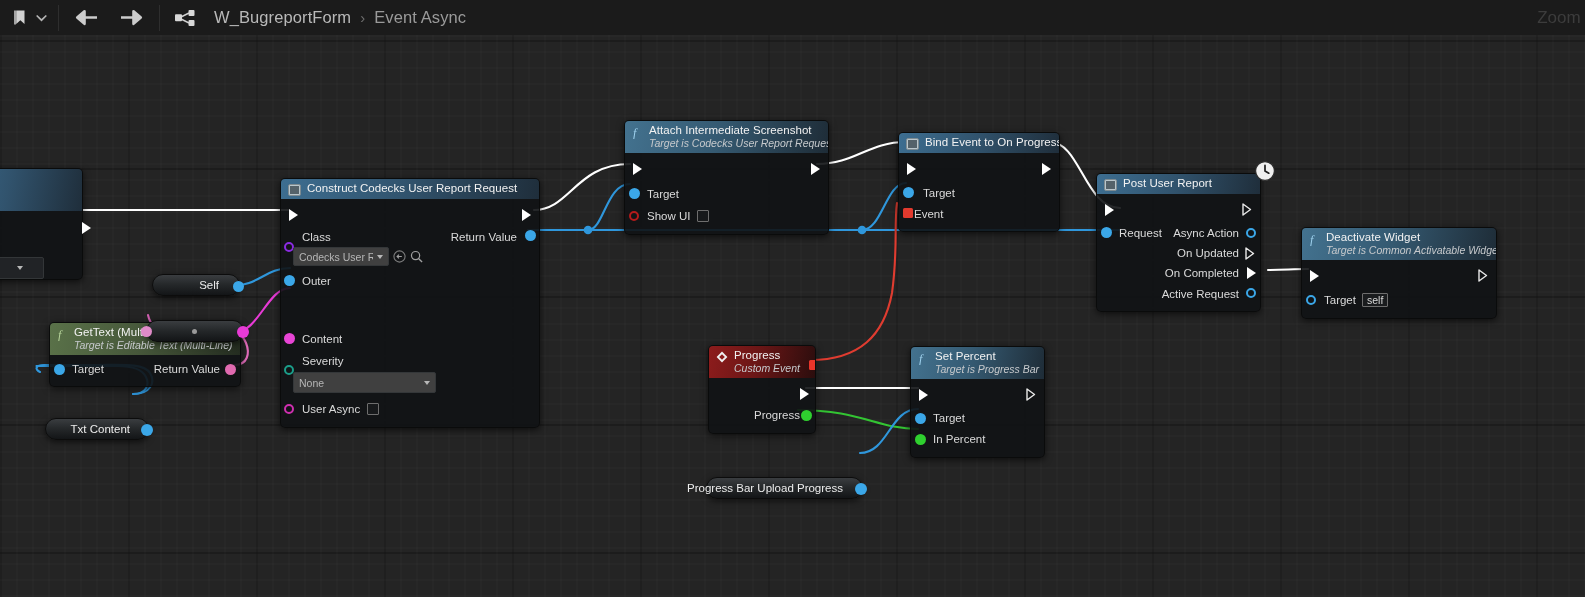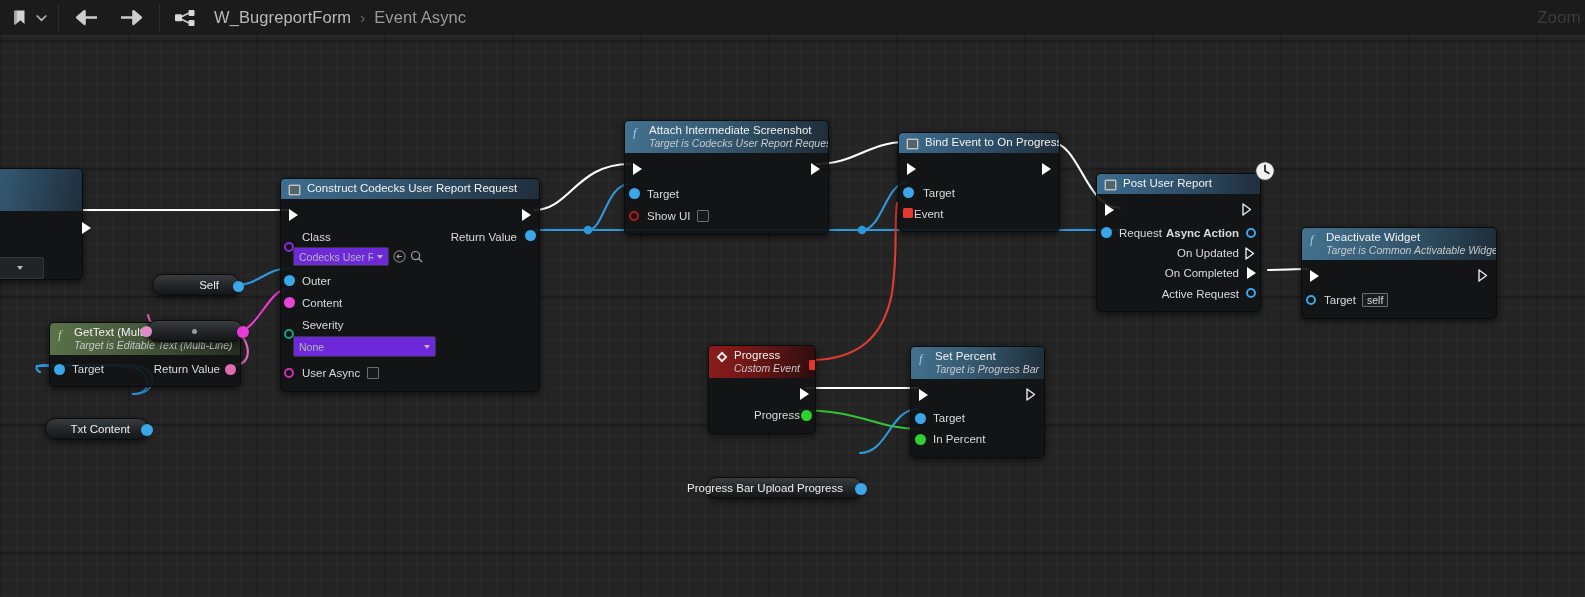--- a/index.html
+++ b/index.html
@@ -91,21 +91,21 @@
   .exec { width:0; height:0; border-style:solid; border-width:6.5px 0 6.5px 9px; }
   .exec.filled { border-color:transparent transparent transparent #ffffff; }
   .sqpin { width:10px; height:10px; border-radius:1.5px; }
   .rowpin-r { position:absolute; right:-5.5px; top:50%; transform:translateY(-50%); }
 
   .chk {
     width:12px; height:12px; border:1px solid #6e6e6e; background:#17191b;
     border-radius:1px; margin-left:7px;
   }
   .combo {
-    background:#6d28d9; border:1px solid #343739; border-radius:2px;
+    background:#404040; border:1px solid #343739; border-radius:2px;
     height:19px; display:flex; align-items:center; justify-content:space-between;
     padding:0 5px; color:#b6b6b6; font-size:10.5px; white-space:nowrap; overflow:hidden;
   }
   .combo .cv { overflow:hidden; text-overflow:clip; }
   .caret { width:0;height:0;border-style:solid;border-width:4px 3.5px 0 3.5px;border-color:#b8b8b8 transparent transparent transparent; flex:none; margin-left:4px;}
   .txtfield {
     border:1px solid #6e6e6e; background:#1a1c1e; color:#d8d8d8;
     font-size:10.5px; padding:0 4px; height:14px; line-height:13px; margin-left:6px; border-radius:1px;
   }
   .smicon { width:13px; height:13px; margin-left:4px; opacity:.85; }
@@ -269,21 +269,21 @@
             <circle cx="6" cy="6" r="4.4" fill="none" stroke="#b9b9b9" stroke-width="1.3"></circle>
             <path d="M9.4 9.4 L13 13" stroke="#b9b9b9" stroke-width="1.5"></path>
           </svg>
         </div>
 
         <div class="row" style="height:22px;margin-top:4px;">
           <span class="dotpin" style="position:absolute;left:3px;top:5px;width:11px;height:11px;background:#3ba7e8;"></span>
           <span class="lbl" style="margin-left:12px;">Outer</span>
         </div>
 
-        <div class="row" style="height:21px;">
+        <div class="row" style="height:21px;margin-top:36px;">
           <span class="dotpin" style="position:absolute;left:3px;top:5px;width:11px;height:11px;background:#e845d6;"></span>
           <span class="lbl" style="margin-left:12px;">Content</span>
         </div>
 
         <div class="row" style="height:17px;margin-top:2px;">
           <span class="lbl" style="margin-left:12px;">Severity</span>
           <span class="hollow" style="position:absolute;left:3px;top:14px;width:10px;height:10px;color:#1b9e8a;"></span>
         </div>
         <div style="padding:2px 12px 0 12px;">
           <div class="combo" style="width:143px;height:21px;">
@@ -371,21 +371,21 @@
         <div class="row" style="height:22px;">
           <span class="exec filled" style="position:absolute;left:8px;top:5px;"></span>
           <svg width="10" height="13" viewBox="0 0 10 13" style="position:absolute;right:8px;top:4px;">
             <path d="M1 1 L8.5 6.5 L1 12 Z" fill="none" stroke="#e9e9e9" stroke-width="1.4" stroke-linejoin="round"></path>
           </svg>
         </div>
 
         <div class="row" style="height:21px;margin-top:1px;">
           <span class="dotpin" style="position:absolute;left:4px;top:5px;width:11px;height:11px;background:#3ba7e8;"></span>
           <span class="lbl" style="margin-left:13px;">Request</span>
-          <span class="lbl" style="position:absolute;right:21px;font-weight:bold;">Async Action</span>
+          <span class="lbl" style="position:absolute;right:21px;">Async Action</span>
           <span class="hollow" style="position:absolute;right:4px;top:6px;width:10px;height:10px;color:#3ba7e8;"></span>
         </div>
 
         <div class="row r-out" style="height:20px;">
           <span class="lbl" style="position:absolute;right:21px;">On Updated</span>
           <svg width="10" height="13" viewBox="0 0 10 13" style="position:absolute;right:5px;top:4px;">
             <path d="M1 1 L8.5 6.5 L1 12 Z" fill="none" stroke="#e9e9e9" stroke-width="1.4" stroke-linejoin="round"></path>
           </svg>
         </div>
 

